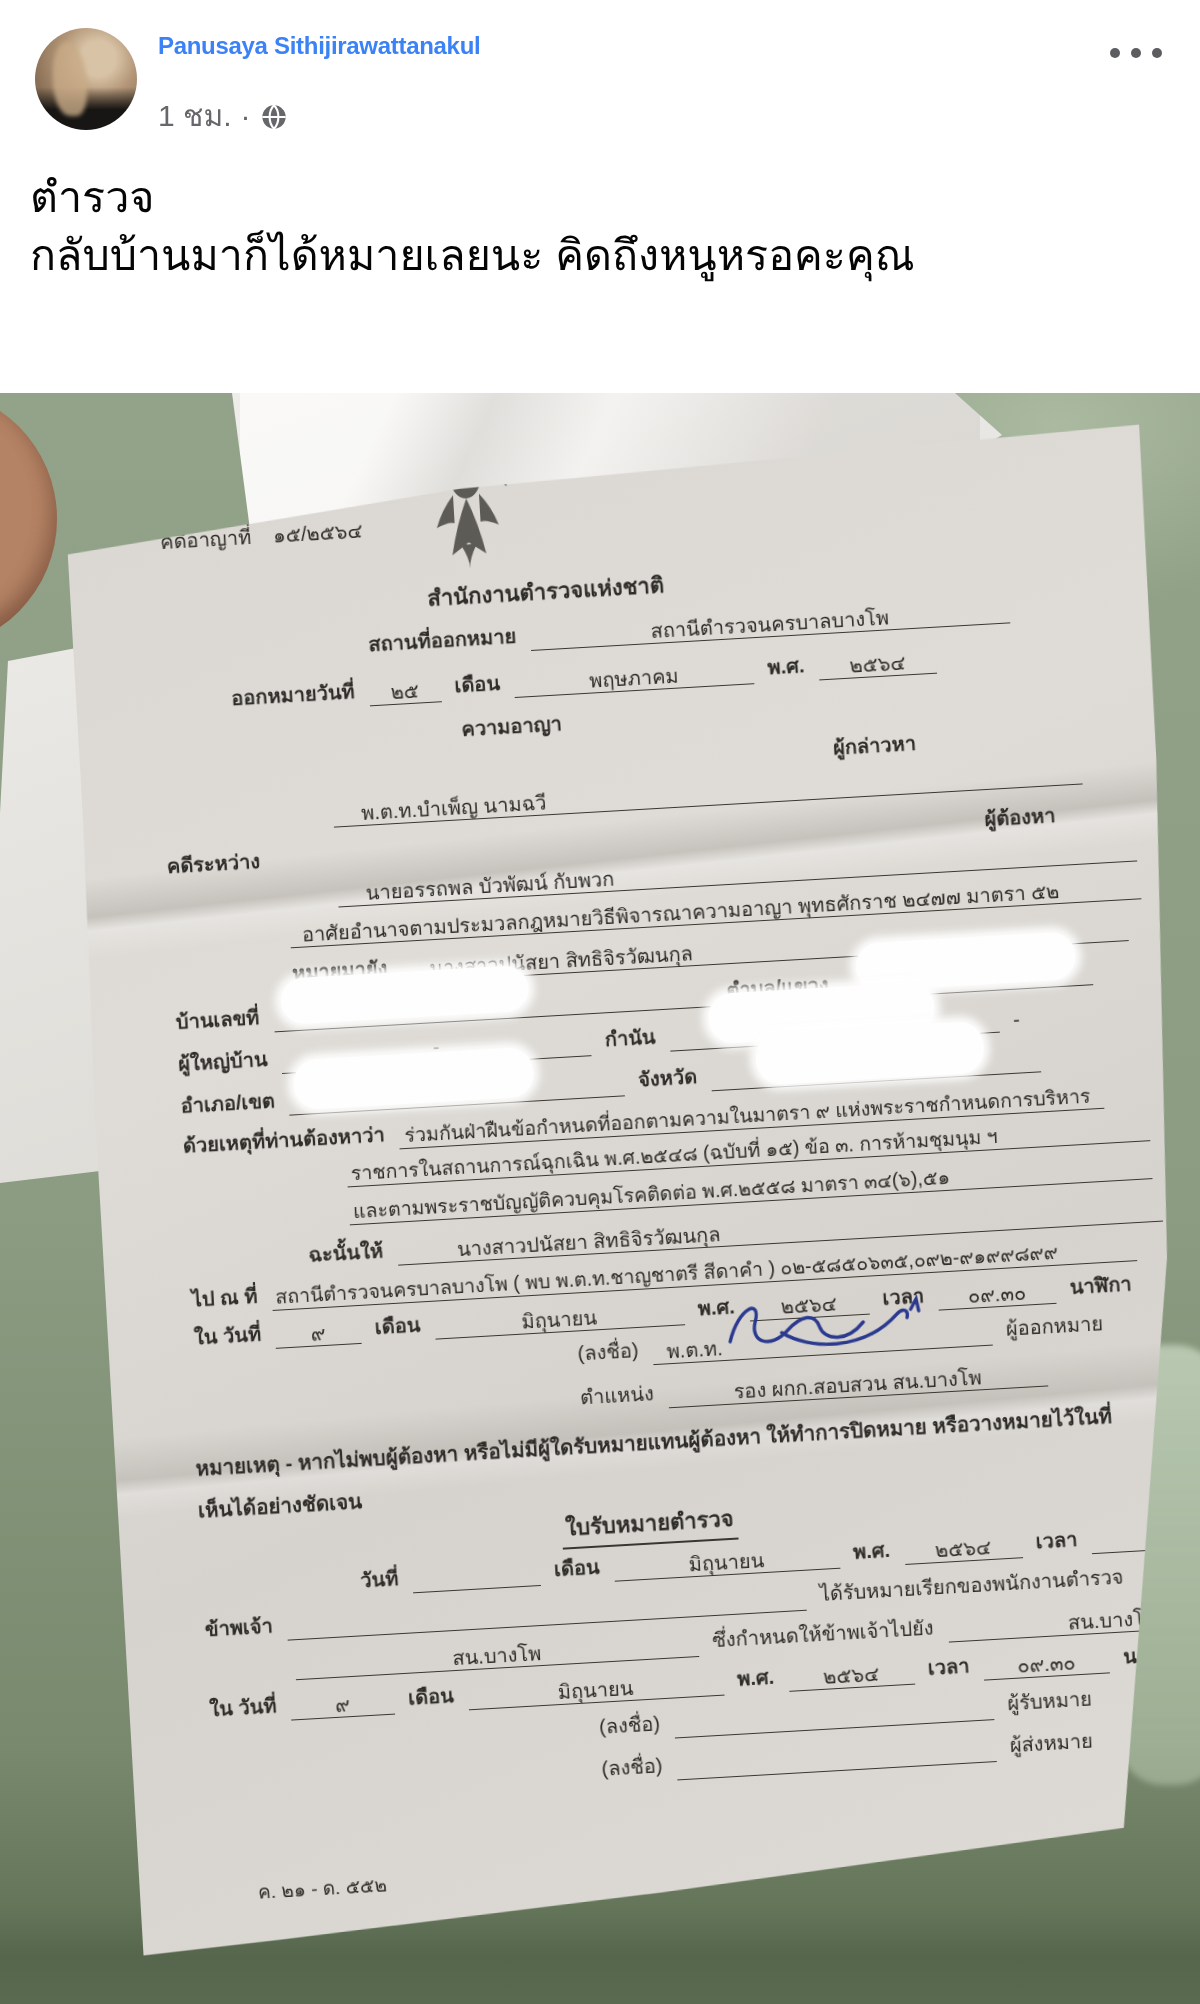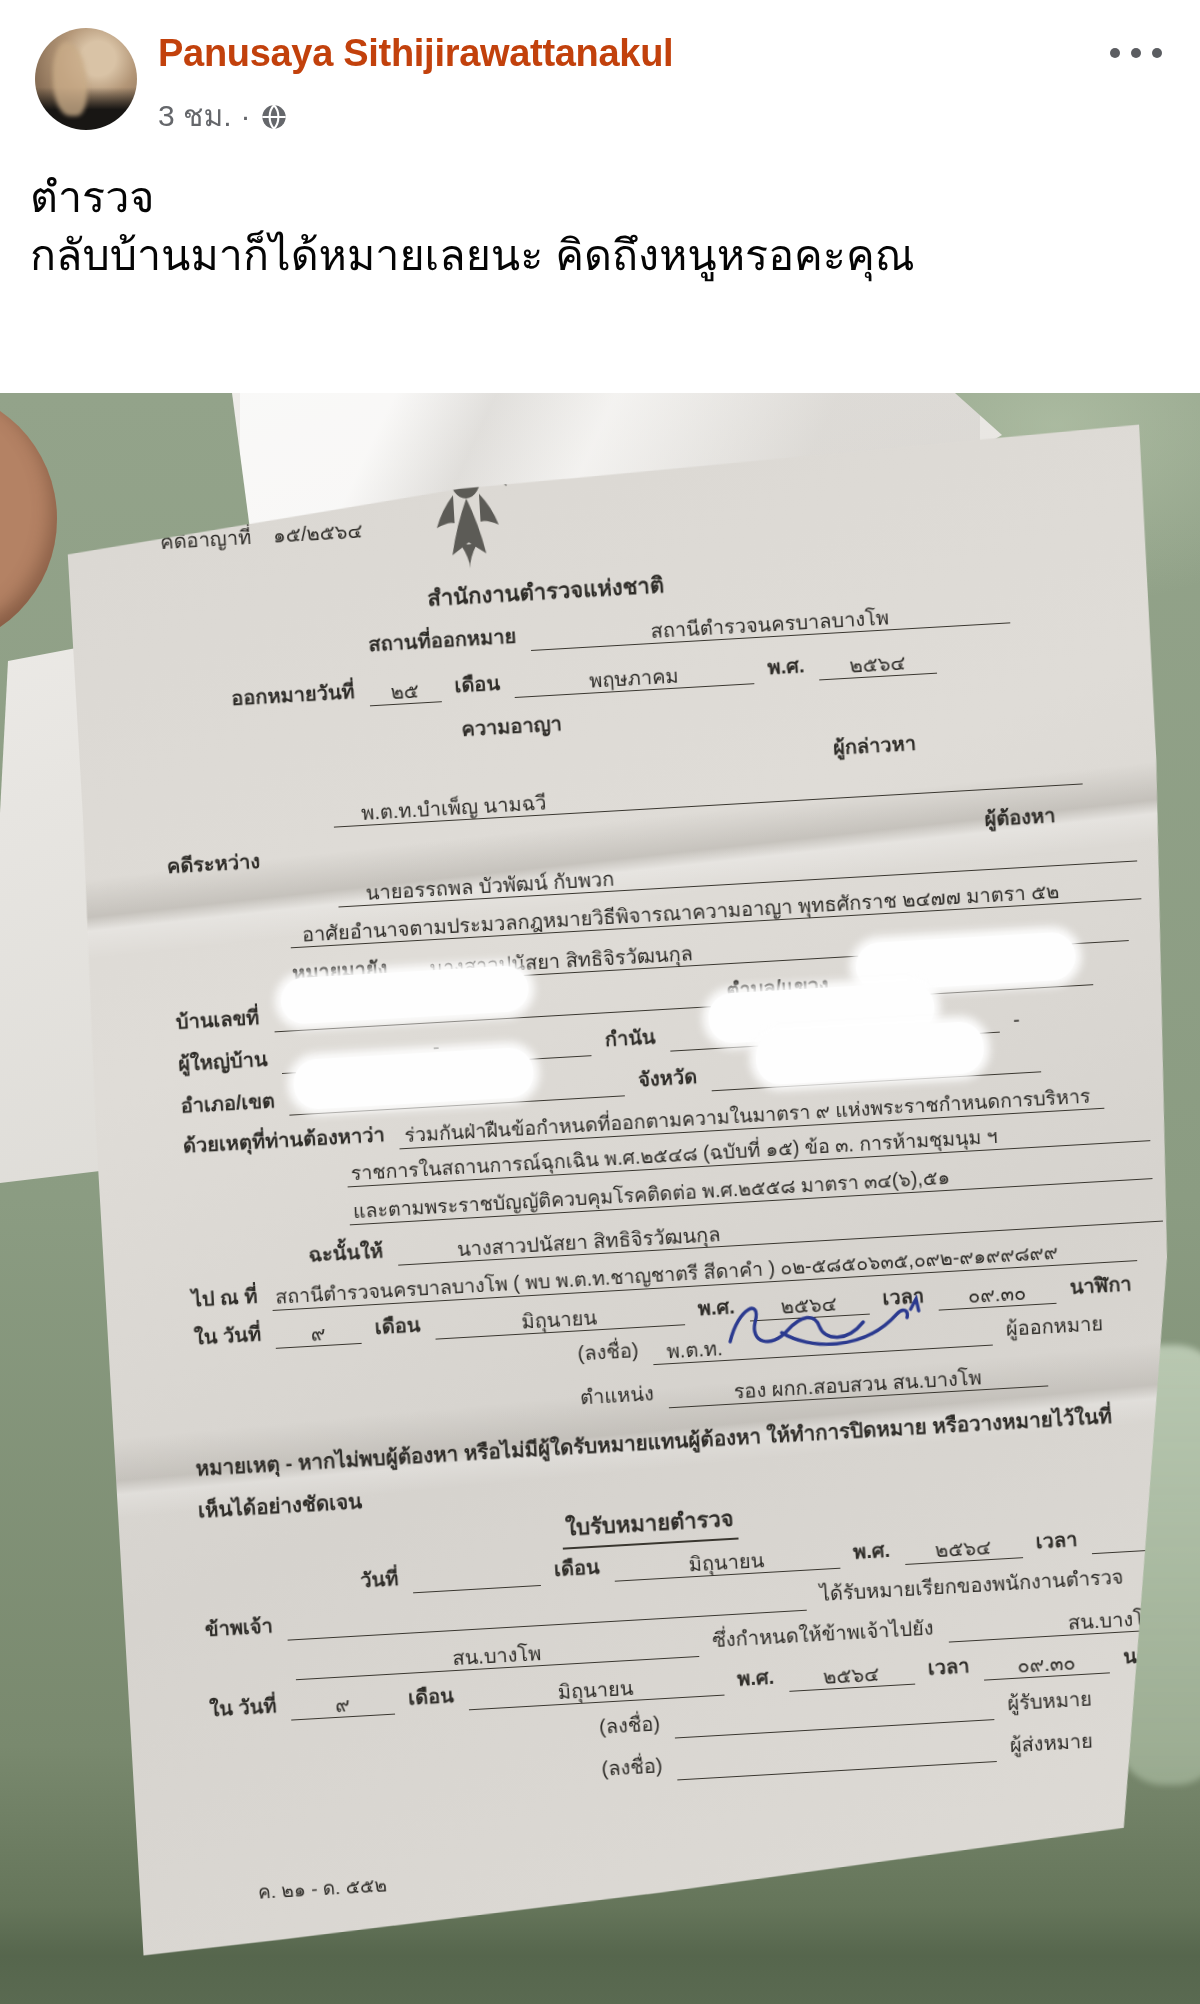--- a/index.html
+++ b/index.html
@@ -7,21 +7,21 @@
        font-family:"Liberation Sans","DejaVu Sans",sans-serif;color:#050505;}
   
   .fb-header{position:absolute;left:0;top:0;width:1200px;height:150px;}
   .avatar{position:absolute;left:35px;top:28px;width:102px;height:102px;border-radius:50%;
           background:
             linear-gradient(to top, #181614 0 20%, rgba(24,22,20,0) 42%),
             radial-gradient(circle at 62% 30%, #d9c3a6 0 18%, #b39677 40%, #8a7057 68%, #6b5743 100%);
           overflow:hidden;}
   .avatar:after{content:"";position:absolute;left:18px;top:14px;width:34px;height:74px;
           background:#c8ab87;border-radius:40% 60% 30% 50%;filter:blur(2px);opacity:.8;}
-  .fb-name{position:absolute;left:158px;top:32px;font-size:38px;font-weight:700;letter-spacing:-.3px;color:#c2410c;}
+  .fb-name{position:absolute;left:158px;top:32px;font-size:24px;font-weight:700;letter-spacing:-.3px;color:#3b82f6;}
   .fb-meta{position:absolute;left:158px;top:92px;font-size:30px;color:#65676b;display:flex;align-items:center;gap:9px;}
   .globe{width:28px;height:28px;display:inline-block;margin-top:3px;}
   .menu-dots{position:absolute;right:32px;top:42px;display:flex;gap:11px;padding:6px;cursor:pointer;}
   .menu-dots i{width:10px;height:10px;border-radius:50%;background:#5b5d61;display:block;}
   
   .post-text{position:absolute;left:30px;top:168px;width:1150px;font-size:43px;line-height:1.35;color:#050505;}
   
   .photo{position:absolute;left:0;top:393px;width:1200px;height:1611px;overflow:hidden;cursor:pointer;
      background:
        radial-gradient(ellipse 420px 260px at 88% 2%, rgba(190,205,178,.55) 0%, rgba(190,205,178,0) 70%),
@@ -64,21 +64,21 @@
   .receipt-head{font-weight:700;font-size:22px;border-bottom:2px solid #39362f;padding:0 4px 2px;}
   .note{font-weight:700;font-size:20.5px;}
 </style>
 </head>
 <body>
 
 <div class="fb-header">
   <div class="avatar"></div>
   <div class="fb-name">Panusaya Sithijirawattanakul</div>
   <div class="fb-meta">
-    <span>3 ชม.</span>
+    <span>1 ชม.</span>
     <span>·</span>
     <span class="globe">
       <svg viewBox="0 0 24 24" width="28" height="28">
           <g fill="none" stroke="#65676b" stroke-width="2">
         <circle cx="12" cy="12" r="10" fill="#65676b" stroke="none"></circle>
         <path d="M2,12 H22 M12,2 C7,7 7,17 12,22 C17,17 17,7 12,2" stroke="#fff" stroke-width="1.8"></path>
       </g>
         </svg>
     </span>
   </div>

